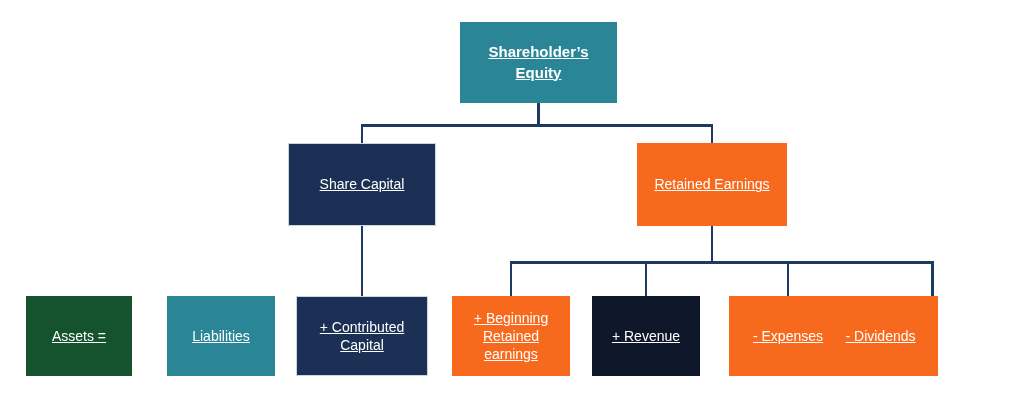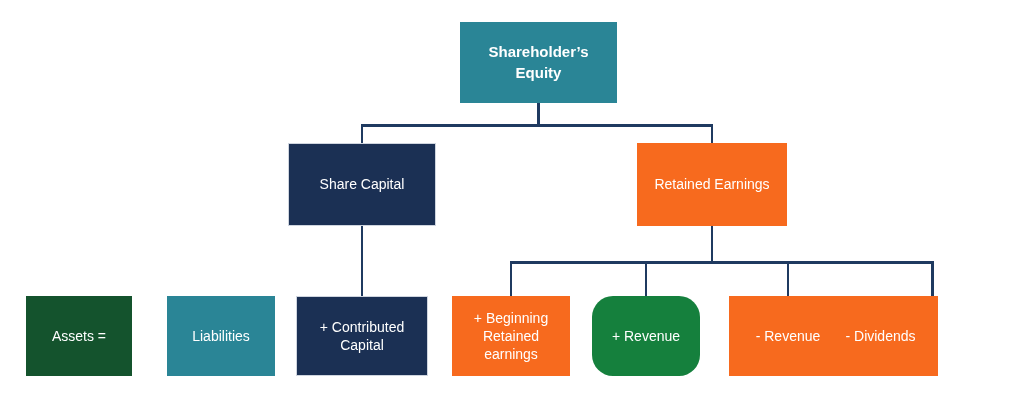--- a/index.html
+++ b/index.html
@@ -16,20 +16,21 @@
     display: flex;
     align-items: center;
     justify-content: center;
     text-align: center;
     color: #ffffff;
     font-size: 14px;
     line-height: 1.3;
     padding: 12px 6px;
     box-sizing: border-box;
     z-index: 2;
+    text-decoration: underline;
   }
   .node.root { font-size: 15px; font-weight: 600; line-height: 1.35; }
   .node.navy-border { border: 1px solid #cfd5df; }
   .line {
     position: absolute;
     background: var(--line, #1f3a60);
     z-index: 1;
   }
   
   #n-equity       { left: 460px; top: 22px;  width: 157px; height: 81px; }
@@ -79,19 +80,19 @@
   <div class="node navy-border" id="n-sharecap" style="background: rgb(27, 48, 84);">Share Capital</div>
 
   <div class="node" id="n-assets" style="background: #14532d;">Assets =</div>
 
   <div class="node" id="n-liabilities" style="background: rgb(42, 133, 150);">Liabilities</div>
 
   <div class="node navy-border" id="n-contributed" style="background: rgb(27, 48, 84);">+ Contributed Capital</div>
 
   <div class="node" id="n-beginning" style="background: rgb(247, 106, 30);">+ Beginning Retained earnings</div>
 
-  <div class="node" id="n-revenue" style="background: #15803d; border-radius: 21px;">+ Revenue</div>
+  <div class="node" id="n-revenue" style="background: #0f172a;">+ Revenue</div>
 
-  <div class="node" id="n-expenses" style="background: rgb(247, 106, 30);">- Revenue</div>
+  <div class="node" id="n-expenses" style="background: rgb(247, 106, 30);">- Expenses</div>
 
   <div class="node" id="n-dividends" style="background: rgb(247, 106, 30);">- Dividends</div>
 
 </div>
 
 </body></html>

